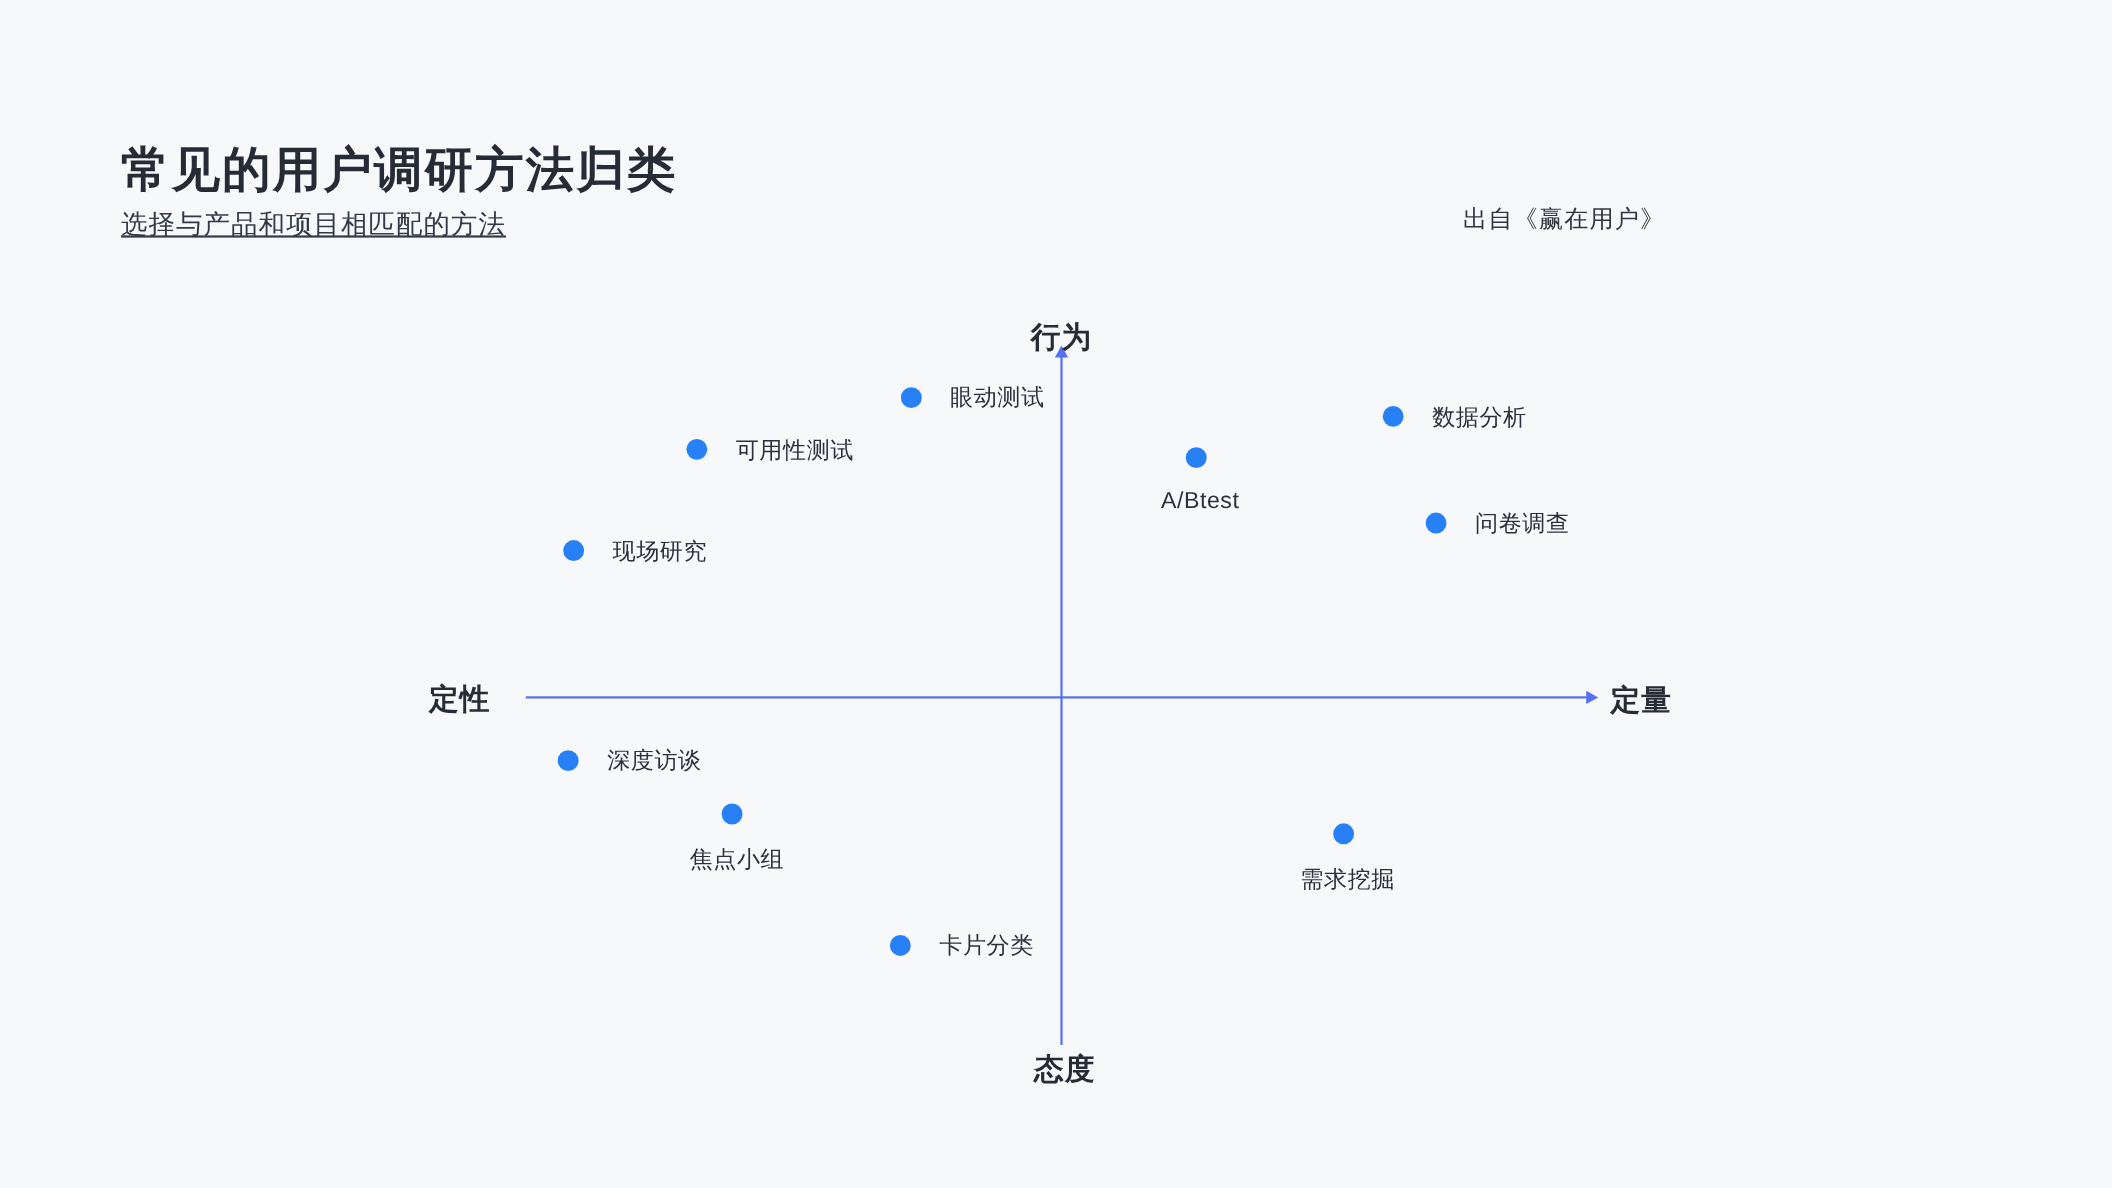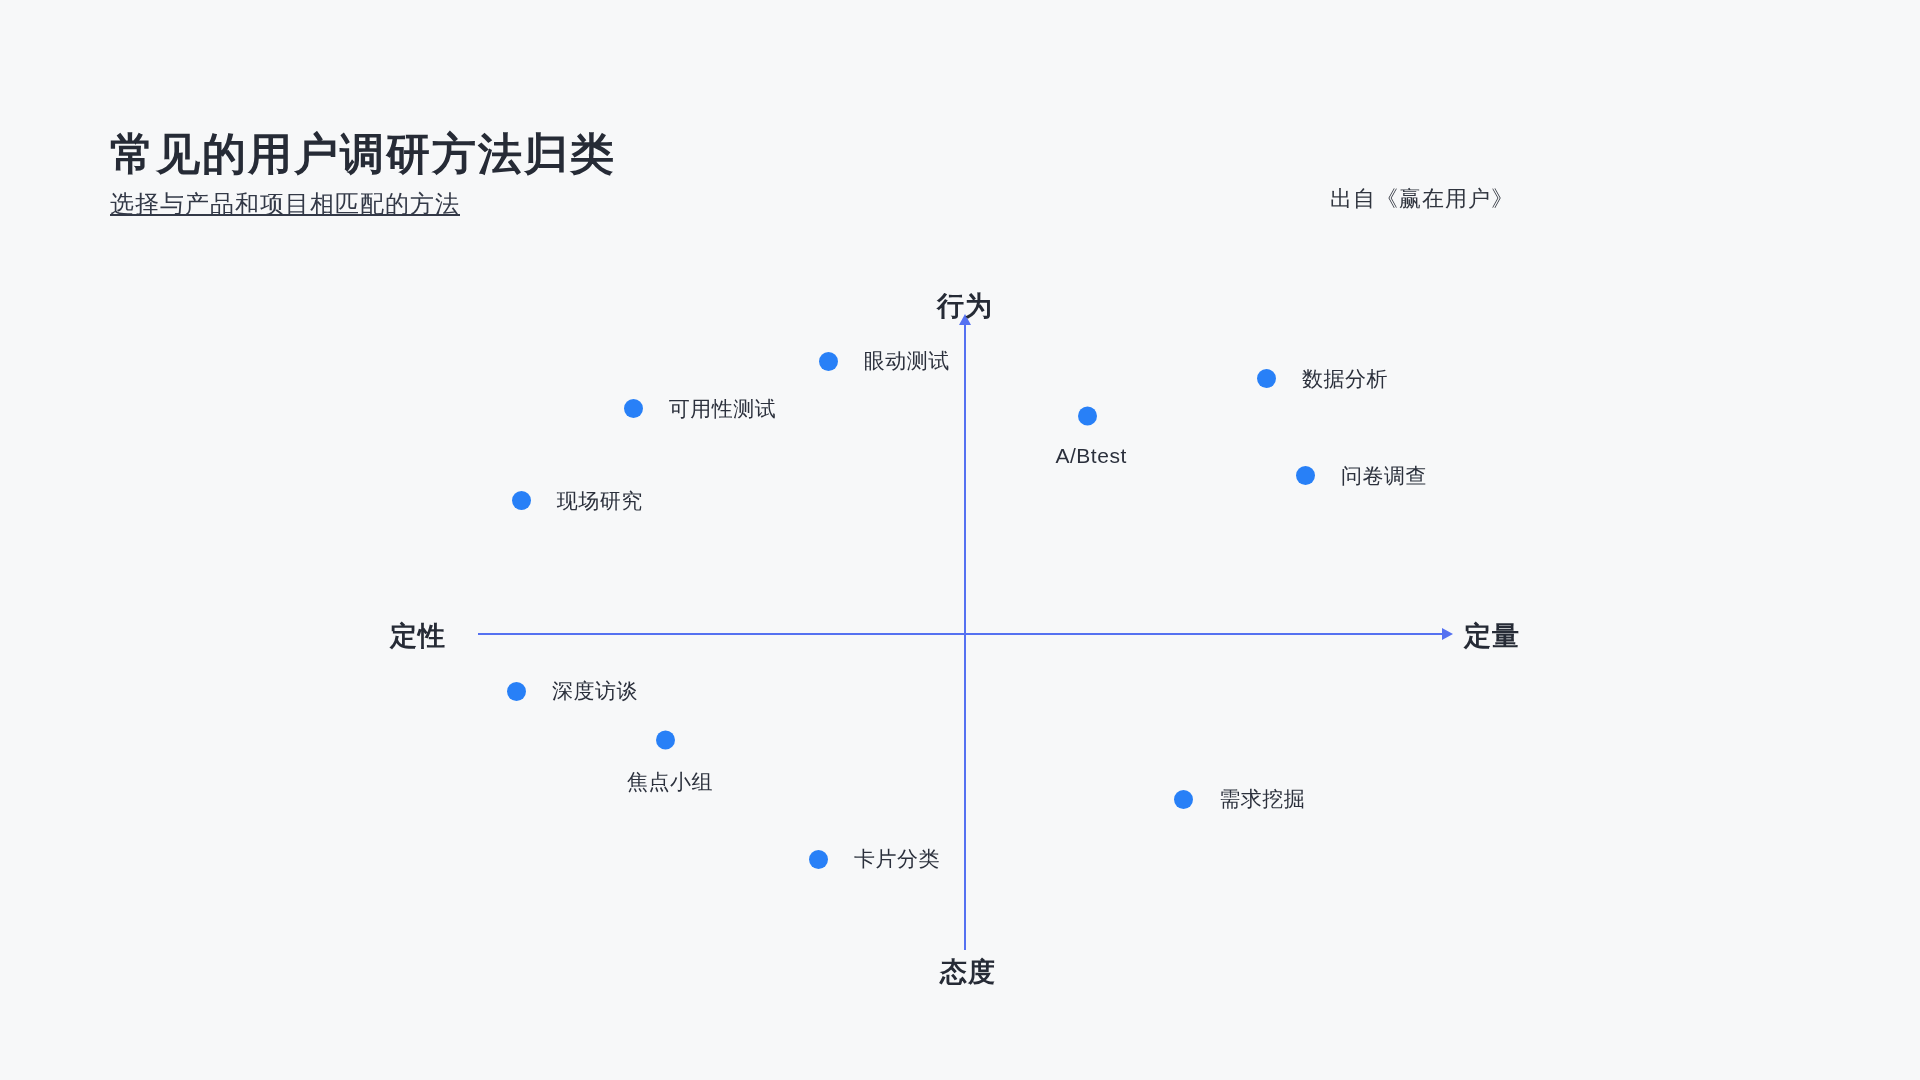--- a/index.html
+++ b/index.html
@@ -116,21 +116,21 @@
     <span class="point-label">现场研究</span>
   </div>
     <div class="data-point" style="left: 516.96px; top: 691.06px;">
     <span class="point-dot"></span>
     <span class="point-label">深度访谈</span>
   </div>
     <div class="data-point" style="left: 628.97px; top: 763px; flex-direction: column;">
     <span class="point-dot"></span>
     <span class="point-label">焦点小组</span>
   </div>
-    <div class="data-point" style="left: 1184.15px; top: 799px;">
+    <div class="data-point" style="left: 1184.15px; top: 781px; flex-direction: column;">
     <span class="point-dot"></span>
     <span class="point-label">需求挖掘</span>
   </div>
     <div class="data-point" style="left: 818.9px; top: 859.07px;">
     <span class="point-dot"></span>
     <span class="point-label">卡片分类</span>
   </div>
   </div>
 
 </body></html>

